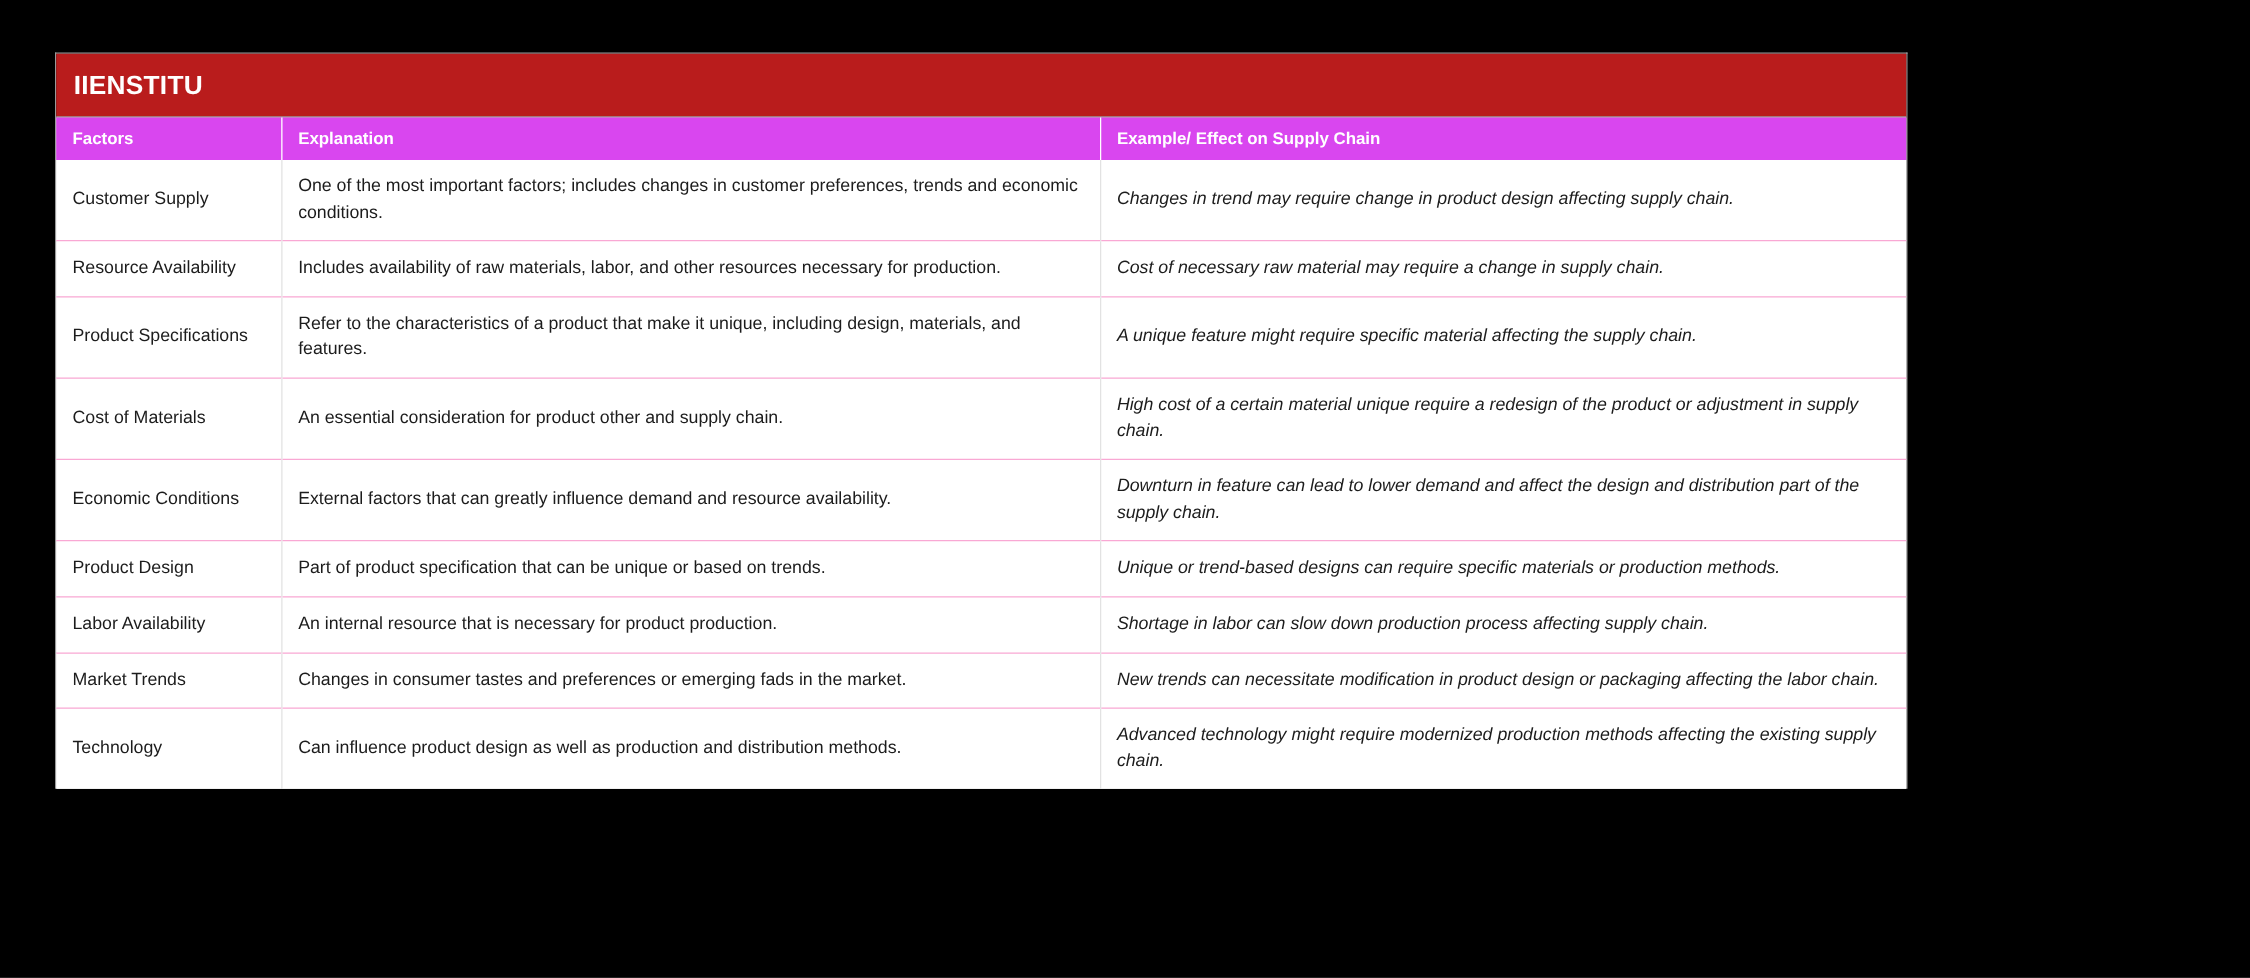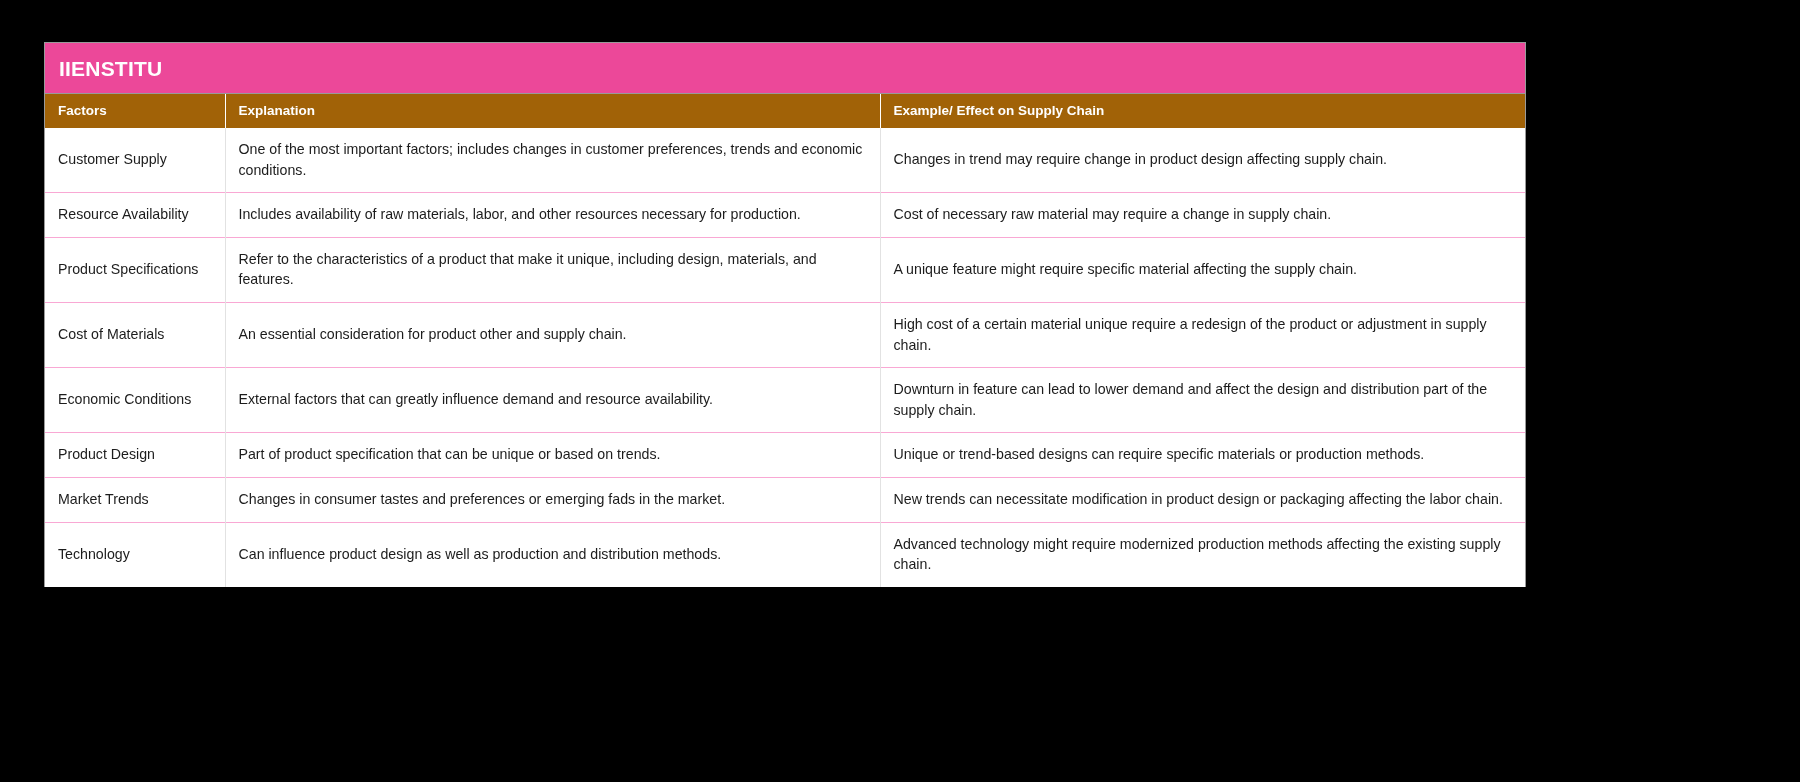--- a/index.html
+++ b/index.html
@@ -31,21 +31,21 @@
     top: 42px;
     width: 1482px;
     background: #000000;
     border: 1px solid #9a9a9a;
     border-bottom: none;
   }
 
   
   .brand-bar {
     height: 51px;
-    background: #ec4899;
+    background: #b91c1c;
     display: flex;
     align-items: center;
     padding-left: 14px;
     border-bottom: 1px solid #9a9a9a;
   }
   .brand-title {
     color: #ffffff;
     font-size: 21px;
     font-weight: bold;
     letter-spacing: 0.2px;
@@ -54,21 +54,21 @@
 
   
   table.factors {
     width: 100%;
     border-collapse: collapse;
     table-layout: fixed;
     background: #ffffff;
   }
 
   table.factors thead th {
-    background: #a16207;
+    background: #d946ef;
     color: #ffffff;
     font-size: 13.5px;
     font-weight: bold;
     text-align: left;
     padding: 9px 0 10px 13px;
     vertical-align: middle;
     border-right: 1px solid #ffffff;
     height: 33px;
   }
   table.factors thead th.last-col { border-right: none; }
@@ -77,21 +77,21 @@
     background: #ffffff;
     color: #1c1c1c;
     font-size: 14.2px;
     line-height: 1.45;
     text-align: left;
     vertical-align: middle;
     padding: 11px 14px 12px 13px;
     border-top: 1px solid #f9a8d4;
     border-right: 1px solid #e2e2e2;
   }
-  table.factors tbody td.last-col { border-right: none; }
+  table.factors tbody td.last-col { border-right: none; font-style: italic; }
   table.factors tbody tr:first-child td { border-top: none; }
 
   
   col.c-factor { width: 180px; }
   col.c-explanation { width: 655px; }
   col.c-example { width: 645px; }
 
   
   .bottom-strip {
     position: absolute;
@@ -158,20 +158,25 @@
           <td>External factors that can greatly influence demand and resource availability.</td>
           <td class="last-col">Downturn in feature can lead to lower demand and affect the design and distribution part of the supply chain.</td>
         </tr>
 
         <tr>
           <td>Product Design</td>
           <td>Part of product specification that can be unique or based on trends.</td>
           <td class="last-col">Unique or trend-based designs can require specific materials or production methods.</td>
         </tr>
 
+        <tr>
+          <td>Labor Availability</td>
+          <td>An internal resource that is necessary for product production.</td>
+          <td class="last-col">Shortage in labor can slow down production process affecting supply chain.</td>
+        </tr>
 
         <tr>
           <td>Market Trends</td>
           <td>Changes in consumer tastes and preferences or emerging fads in the market.</td>
           <td class="last-col">New trends can necessitate modification in product design or packaging affecting the labor chain.</td>
         </tr>
 
         <tr>
           <td>Technology</td>
           <td>Can influence product design as well as production and distribution methods.</td>

